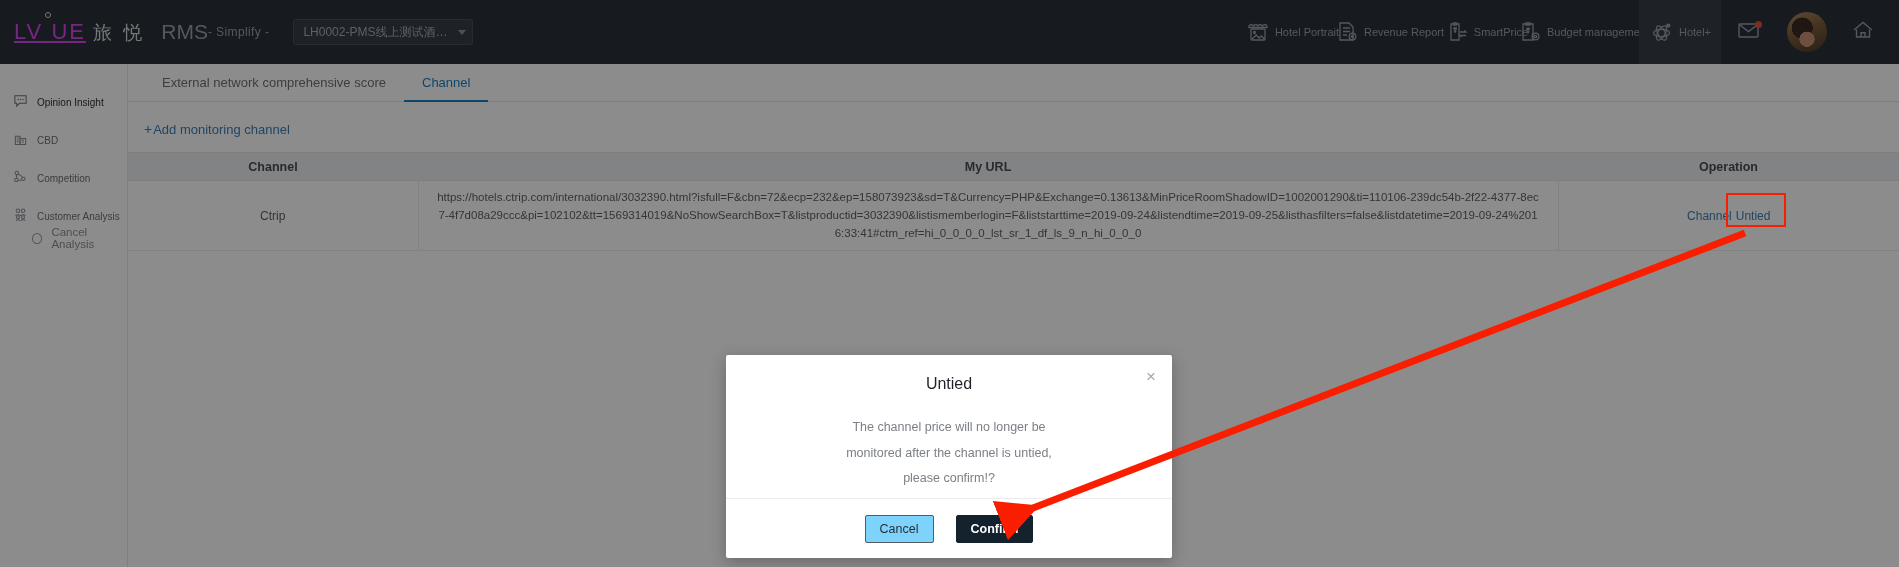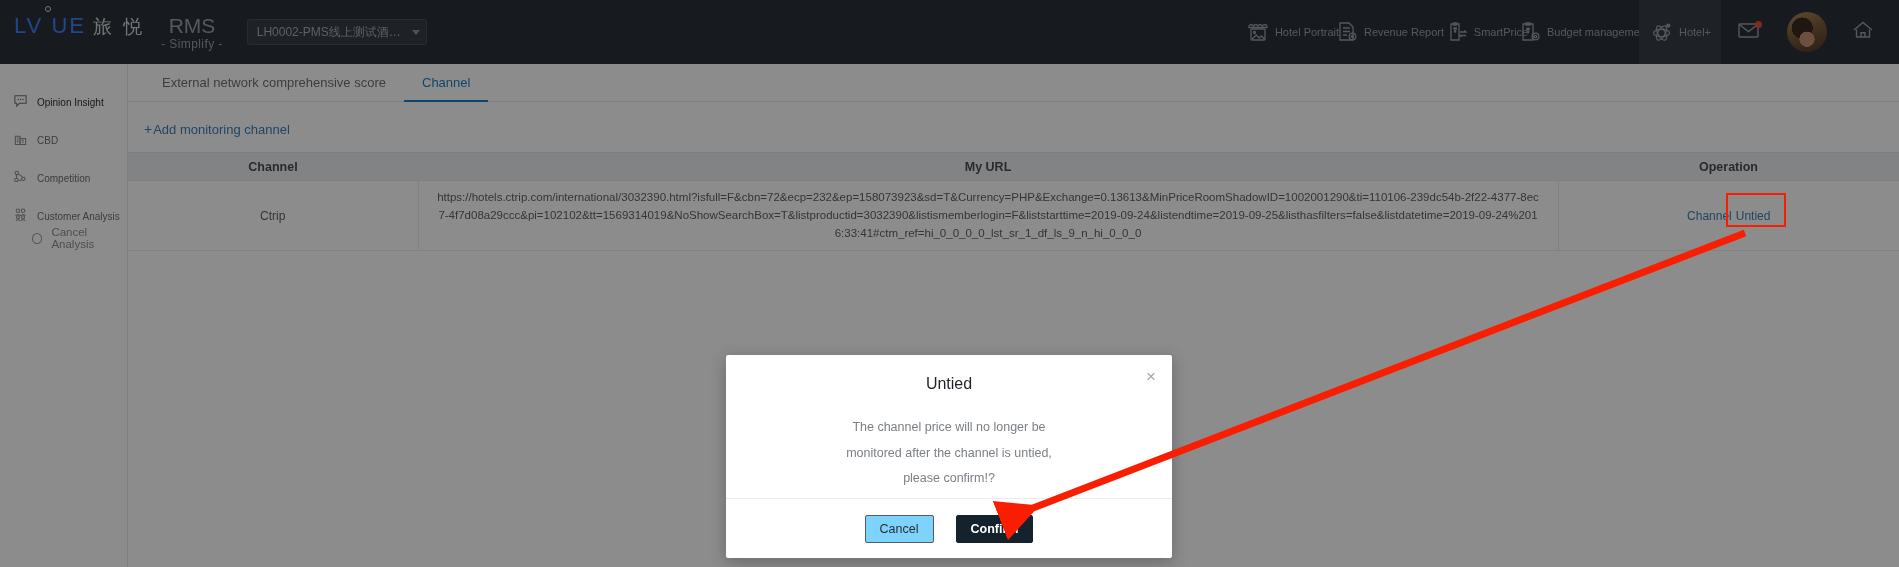--- a/index.html
+++ b/index.html
@@ -18,30 +18,30 @@
     background: #2b3139;
     display: flex; align-items: center;
     z-index: 5;
   }
   .brand {
     display: flex; align-items: baseline;
     padding-left: 14px; min-width: 200px;
   }
   .brand-mark {
     font-size: 22px; letter-spacing: 2px;
-    color: #3b82f6; font-weight: 400;
-    position: relative; white-space: nowrap;
+    color: #d946ef; font-weight: 400;
+    position: relative; white-space: nowrap; text-decoration: underline;
   }
   .brand-mark .dot {
     position: absolute; left: 31px; top: -7px;
     width: 6px; height: 6px; border-radius: 50%;
     border: 1.4px solid #d5d8dc;
   }
   .brand-cn { font-size: 19px; color: #d5d8dc; margin-left: 7px; letter-spacing: 3px; }
-  .brand-rms { margin-left: 16px; display:flex; flex-direction:column; align-items:center; }
+  .brand-rms { margin-left: 16px; display:flex; flex-direction:row; align-items:center; }
   .brand-rms .r1 { font-size: 21px; color: #9aa3ad; line-height: 1.05; }
   .brand-rms .r2 { font-size: 12px; color: #9aa3ad; letter-spacing: .4px; }
 
   .hotel-select {
     margin-left: 24px;
     width: 180px; height: 26px;
     background: #373d45;
     border: 1px solid #4a5059;
     border-radius: 3px;
     display: flex; align-items: center;

